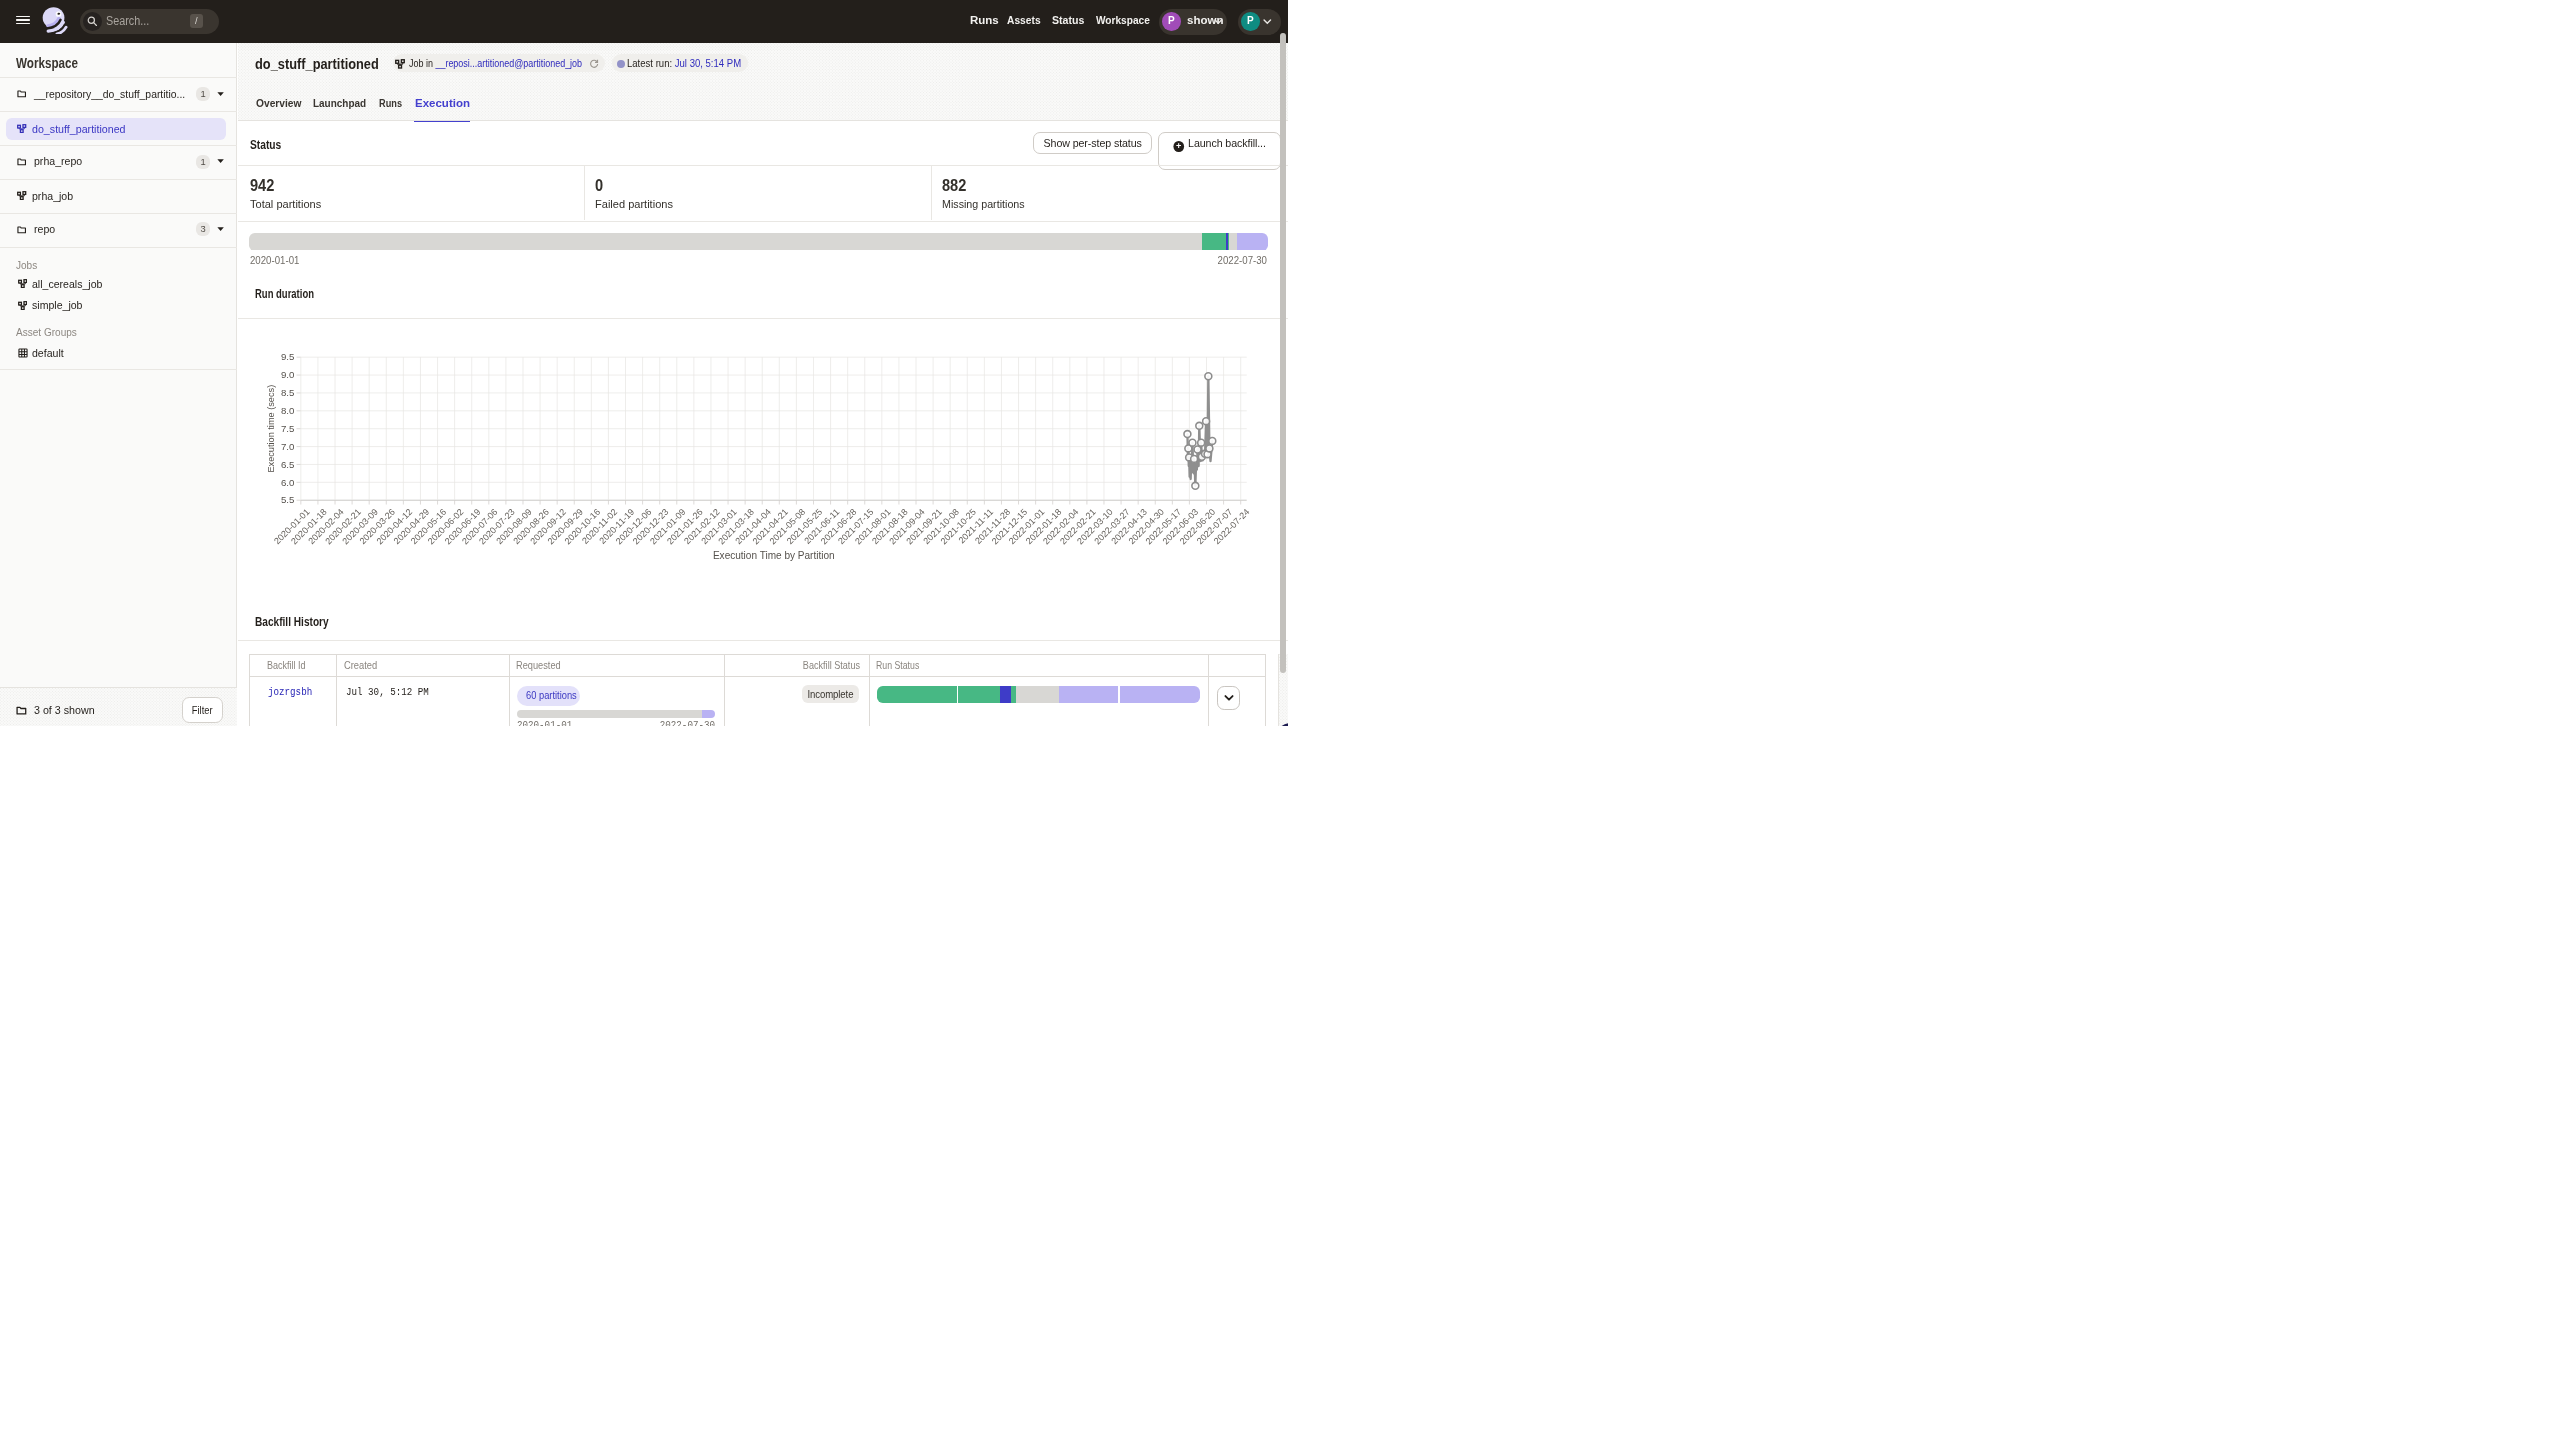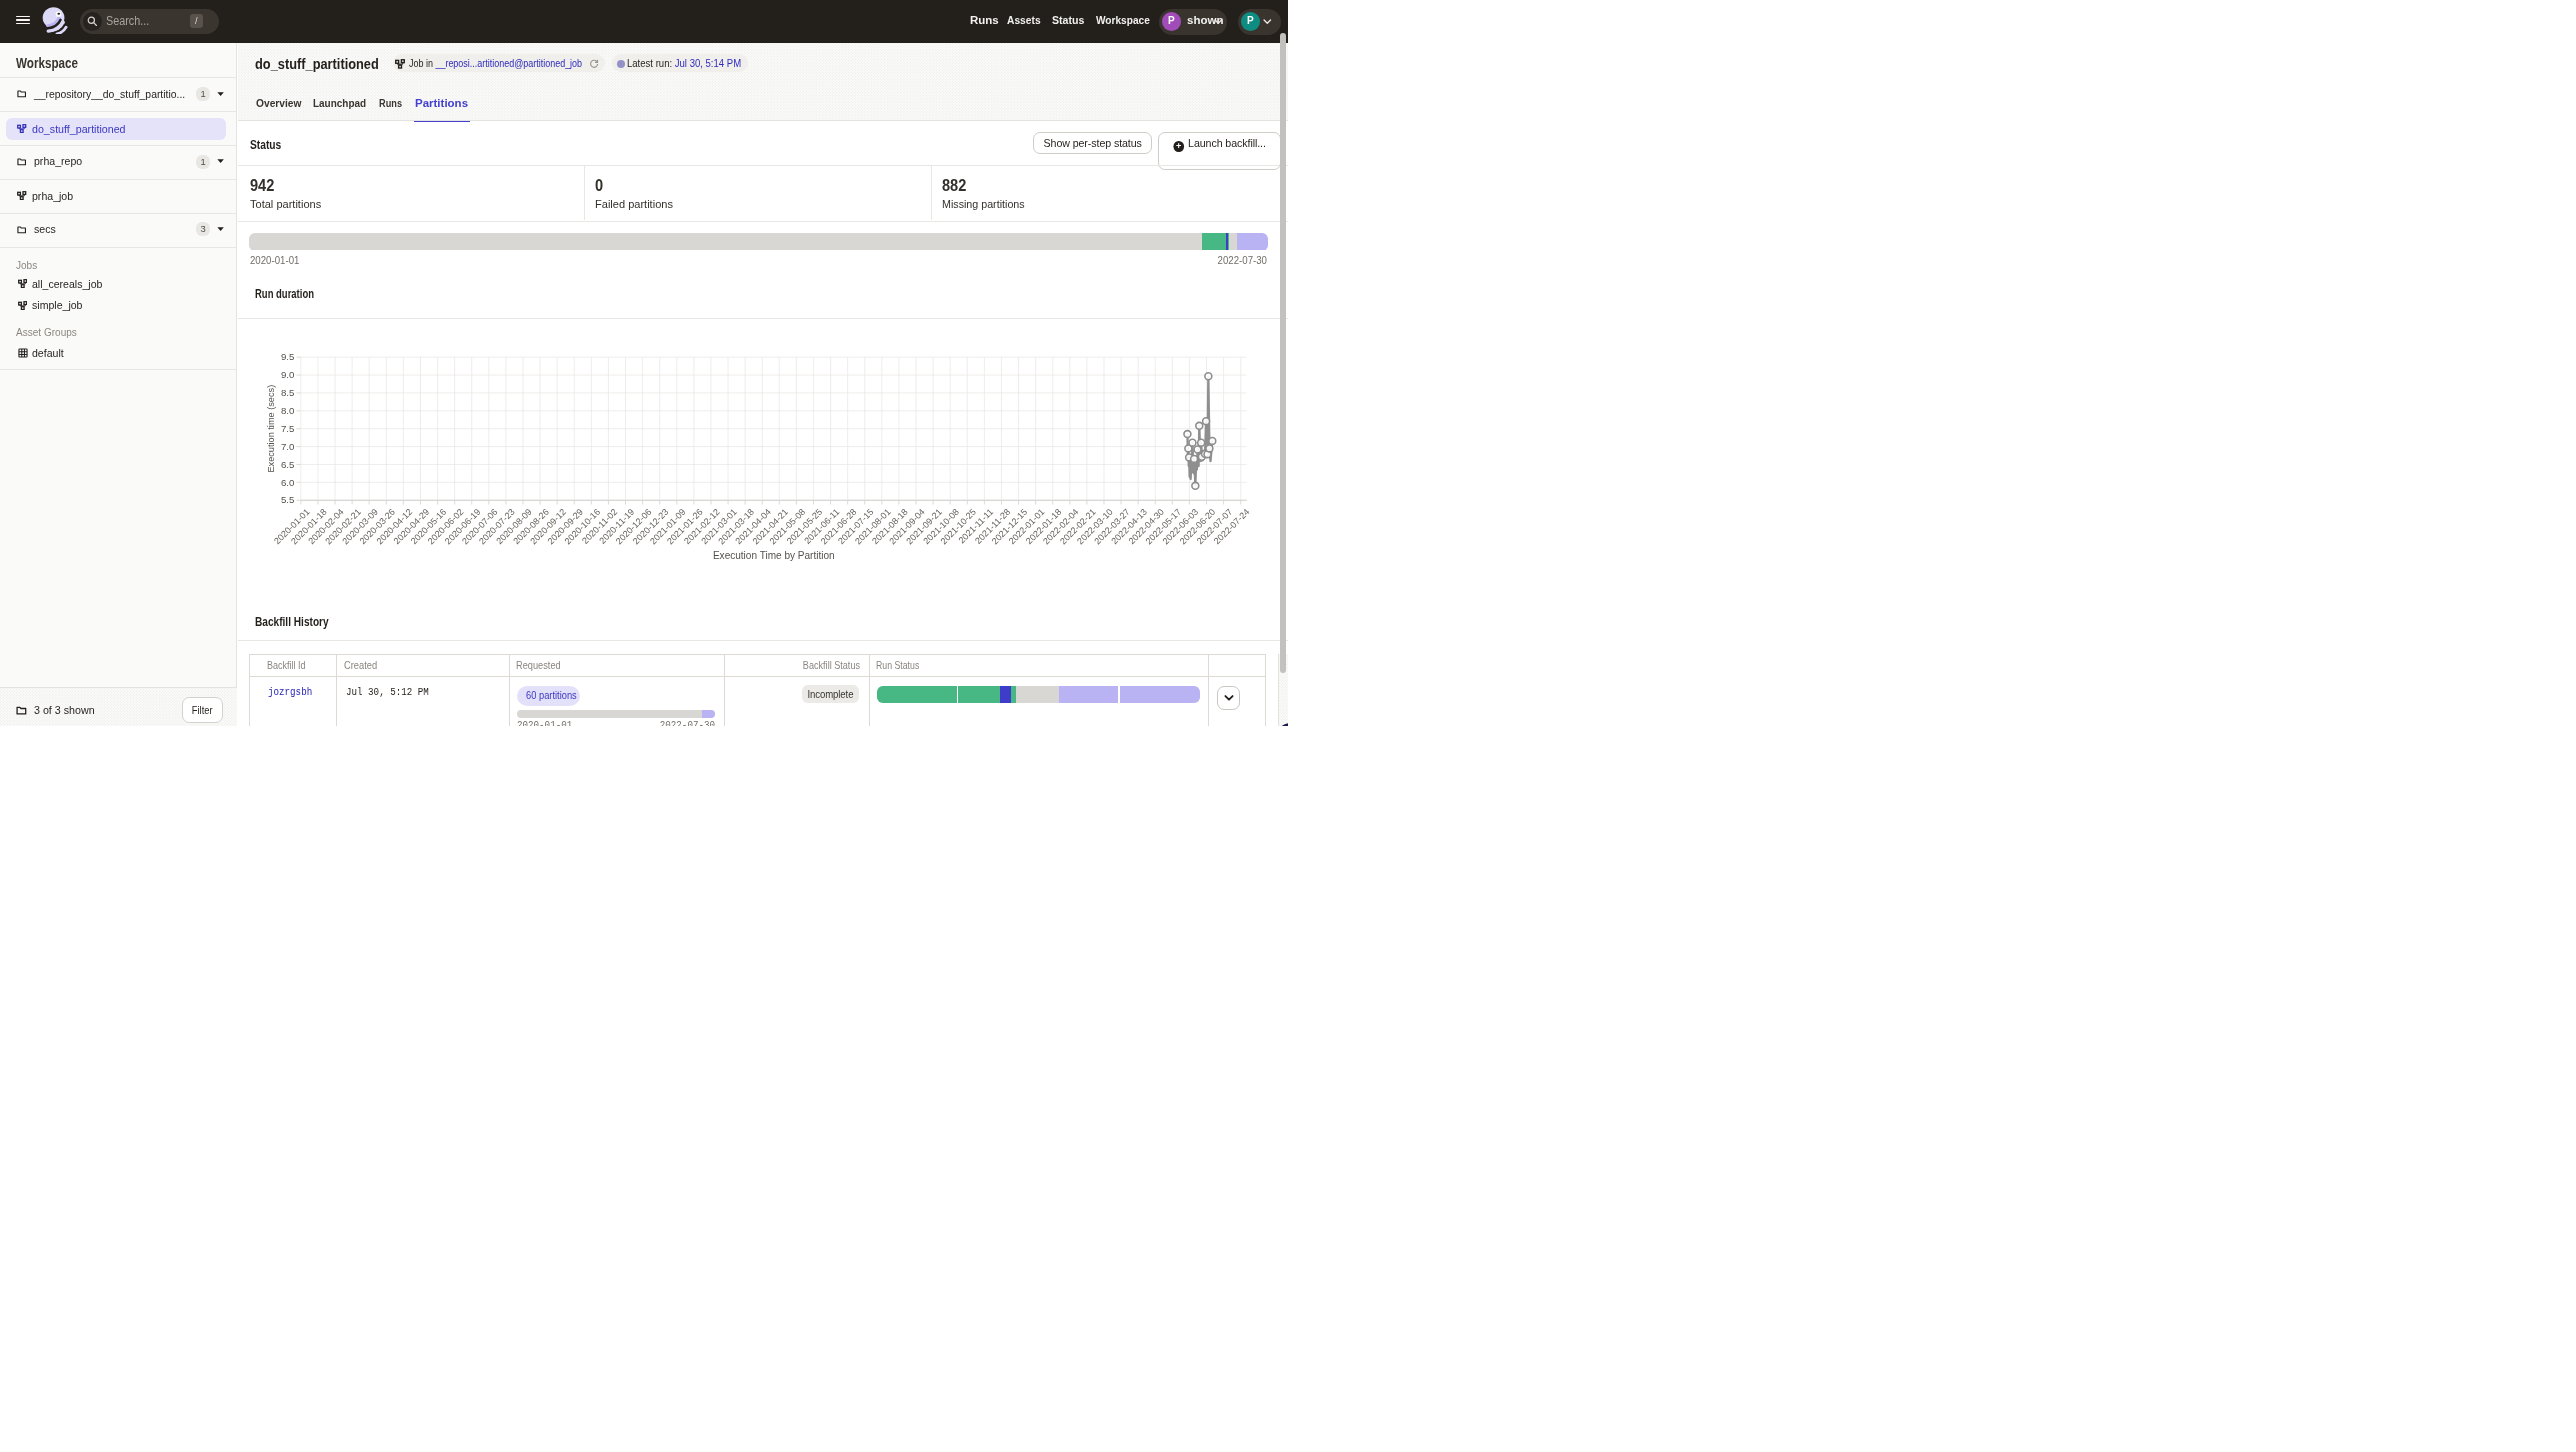--- a/index.html
+++ b/index.html
@@ -93,21 +93,21 @@
     </g>
     <g stroke="#231f1b" stroke-width="1.6" fill="none">
       <path d="M3.5 6.8 L3.5 8.2 L8 8.2 L8 9.8"></path>
       <path d="M12.5 5.8 L12.5 8.2 L8 8.2"></path>
     </g>
   </svg>
 <div style="position:absolute;left:32px;top:190px;font-size:11px;font-weight:400;color:#231f1b;letter-spacing:0px;white-space:nowrap;transform:scaleX(0.96);transform-origin:0 50%;">prha_job</div>
 <svg style="position:absolute;left:16.5px;top:225px" width="9.4" height="9.4" viewBox="0 0 16 16">
     <path d="M1.6 3.4 h4.2 l1.5 1.8 h7.1 v8 h-12.8 z" fill="none" stroke="#231f1b" stroke-width="1.9" stroke-linejoin="round"></path>
   </svg>
-<div style="position:absolute;left:34px;top:223px;font-size:11px;font-weight:400;color:#231f1b;letter-spacing:0px;white-space:nowrap;transform:scaleX(0.96);transform-origin:0 50%;">secs</div>
+<div style="position:absolute;left:34px;top:223px;font-size:11px;font-weight:400;color:#231f1b;letter-spacing:0px;white-space:nowrap;transform:scaleX(0.96);transform-origin:0 50%;">repo</div>
 <div class="badge" style="left:196px;top:222px">3</div>
 <svg style="position:absolute;left:217px;top:227px" width="7.2" height="4.3" viewBox="0 0 10 6">
     <path d="M0.5 0.5 L5 5.5 L9.5 0.5 Z" fill="#231f1b"></path>
   </svg>
 <div style="position:absolute;left:16px;top:259px;font-size:10.8px;font-weight:400;color:#8c8781;letter-spacing:0px;white-space:nowrap;transform:scaleX(0.93);transform-origin:0 50%;">Jobs</div>
 <svg style="position:absolute;left:18px;top:279px" width="9.4" height="9.4" viewBox="0 0 16 16">
     <g fill="none" stroke="#231f1b" stroke-width="2.2">
       <rect x="1.2" y="2.2" width="4.6" height="4.6"></rect>
       <rect x="10.2" y="1.2" width="4.6" height="4.6"></rect>
       <rect x="5.8" y="9.8" width="4.6" height="4.6"></rect>
@@ -162,21 +162,21 @@
 <svg style="position:absolute;left:589px;top:59px" width="10" height="10" viewBox="0 0 15 15">
     <path d="M12.3 4.5 A5.3 5.3 0 1 0 13 7.5" fill="none" stroke="#9b968f" stroke-width="1.7"></path>
     <path d="M12.8 1.2 L12.8 5 L9 5" fill="none" stroke="#9b968f" stroke-width="1.7"></path>
   </svg>
 <div style="position:absolute;left:612px;top:54px;width:136px;height:18.3px;background:#f0efec;border-radius:9.1px"></div>
 <div style="position:absolute;left:617px;top:60px;width:8px;height:8px;border-radius:50%;background:#9292c8"></div>
 <div style="position:absolute;left:627px;top:57px;font-size:11px;font-weight:400;color:#231f1b;letter-spacing:0px;white-space:nowrap;transform:scaleX(0.868);transform-origin:0 50%;">Latest run: <span style="color:#2f2bbd">Jul 30, 5:14 PM</span></div>
 <div style="position:absolute;left:256px;top:97px;font-size:11.5px;font-weight:600;color:#3a3631;letter-spacing:0px;white-space:nowrap;transform:scaleX(0.89);transform-origin:0 50%;">Overview</div>
 <div style="position:absolute;left:313px;top:97px;font-size:11.5px;font-weight:600;color:#3a3631;letter-spacing:0px;white-space:nowrap;transform:scaleX(0.866);transform-origin:0 50%;">Launchpad</div>
 <div style="position:absolute;left:379px;top:97px;font-size:11.5px;font-weight:600;color:#3a3631;letter-spacing:0px;white-space:nowrap;transform:scaleX(0.8);transform-origin:0 50%;">Runs</div>
-<div style="position:absolute;left:415px;top:97px;font-size:11.5px;font-weight:600;color:#4440ce;letter-spacing:0px;white-space:nowrap;">Partitions</div>
+<div style="position:absolute;left:415px;top:97px;font-size:11.5px;font-weight:600;color:#4440ce;letter-spacing:0px;white-space:nowrap;">Execution</div>
 <div style="position:absolute;left:414px;top:121px;width:56px;height:2.5px;background:#4440ce"></div>
 <div style="position:absolute;left:238px;top:122px;width:1050px;height:604px;background:#ffffff"></div>
 <div style="position:absolute;left:250px;top:138px;font-size:12px;font-weight:700;color:#231f1b;letter-spacing:0px;white-space:nowrap;transform:scaleX(0.853);transform-origin:0 50%;">Status</div>
 <div class="btn" style="left:1033px;top:132px;width:119px;height:22px;line-height:20.5px"><span class="sxc">Show per-step status</span></div>
 <div class="btn" style="left:1158px;top:132px;width:123px;height:38px;line-height:20.5px"><span class="sxc" style="transform:scaleX(0.97)"><span style="position:relative;display:inline-block;width:10.8px;height:10.8px;background:#231f1b;border-radius:50%;color:#fff;font-size:9.4px;font-weight:700;line-height:10.8px;vertical-align:-1.8px;margin-right:4.3px">+</span>Launch backfill...</span></div>
 <div style="position:absolute;left:238px;top:165px;width:1050px;height:0.7px;background:#e9e7e3"></div>
 <div style="position:absolute;left:250px;top:176px;font-size:16.5px;font-weight:700;color:#33302b;letter-spacing:0px;white-space:nowrap;transform:scaleX(0.885);transform-origin:0 50%;">942</div>
 <div style="position:absolute;left:250px;top:198px;font-size:11.5px;font-weight:400;color:#33302b;letter-spacing:0px;white-space:nowrap;transform:scaleX(0.96);transform-origin:0 50%;">Total partitions</div>
 <div style="position:absolute;left:595px;top:176px;font-size:16.5px;font-weight:700;color:#33302b;letter-spacing:0px;white-space:nowrap;transform:scaleX(0.885);transform-origin:0 50%;">0</div>
 <div style="position:absolute;left:595px;top:198px;font-size:11.5px;font-weight:400;color:#33302b;letter-spacing:0px;white-space:nowrap;transform:scaleX(0.96);transform-origin:0 50%;">Failed partitions</div>

